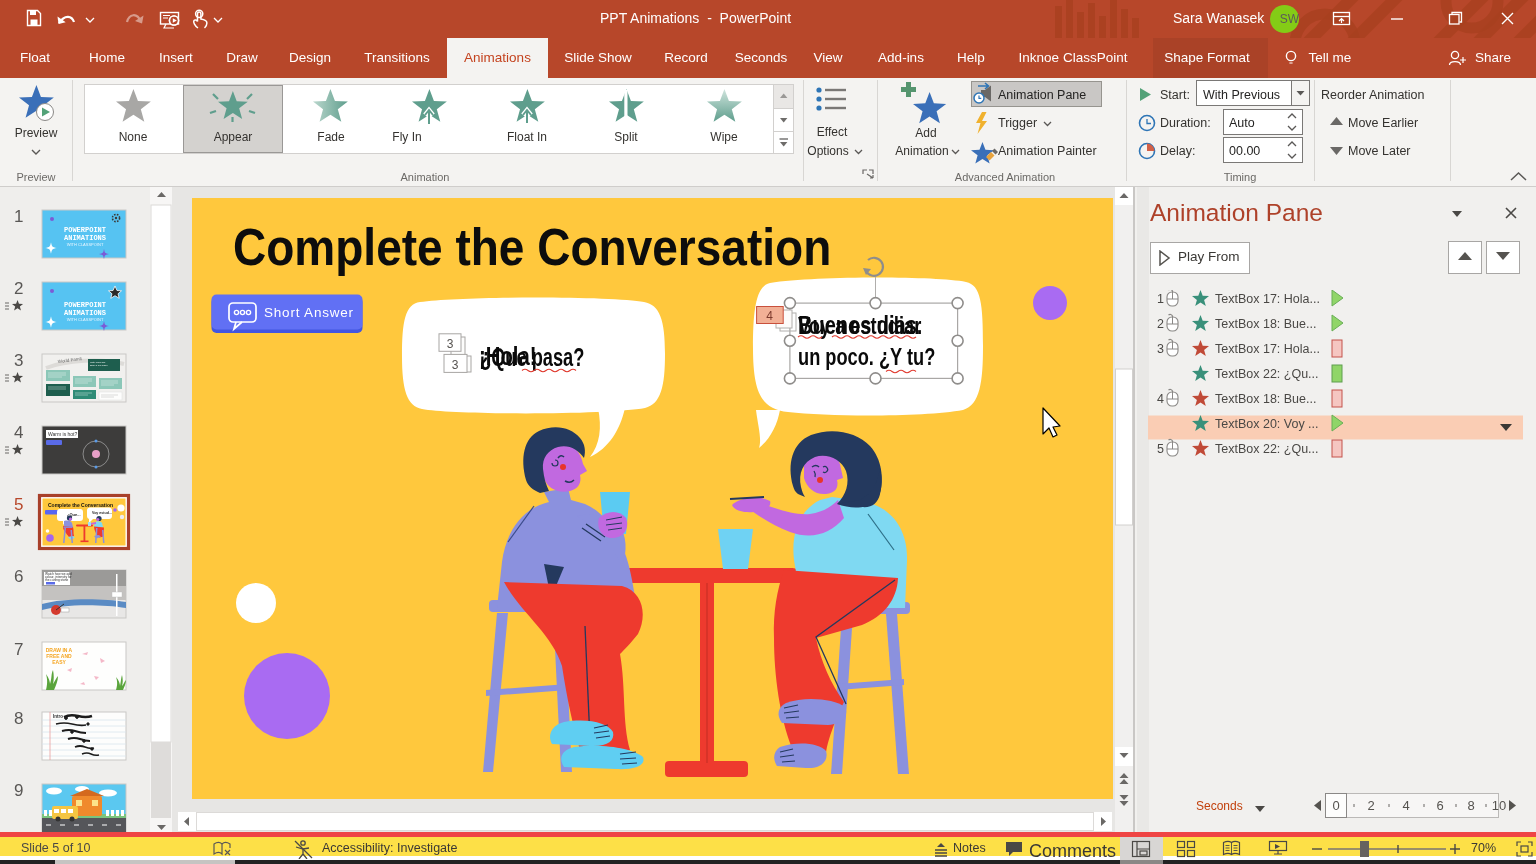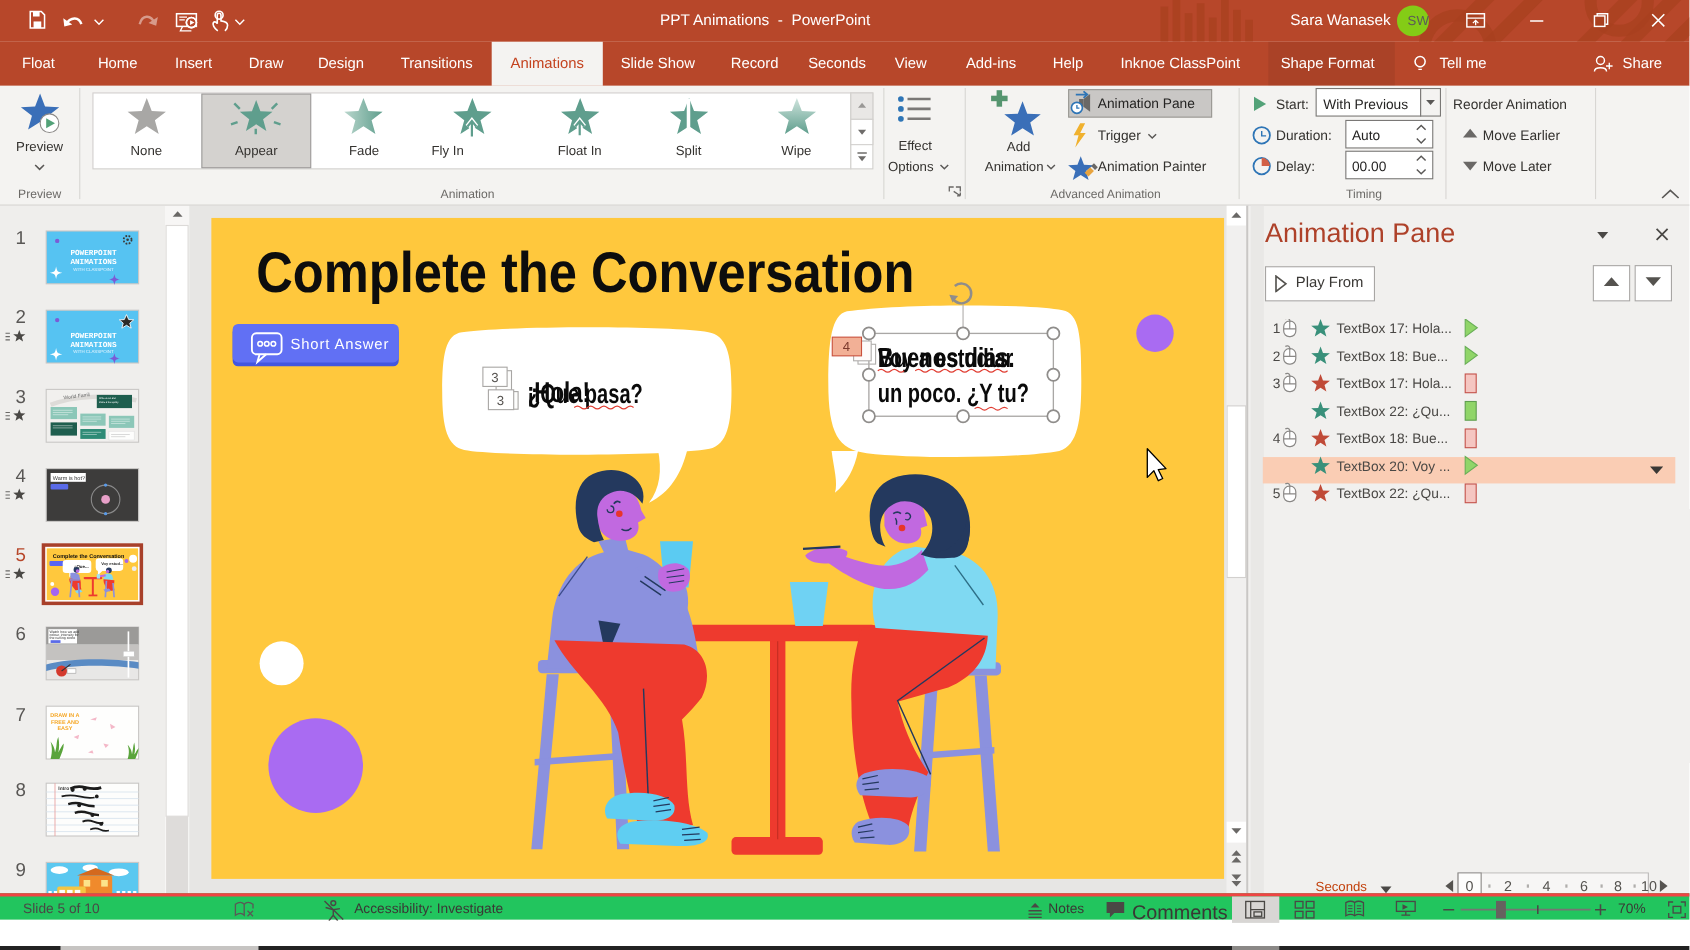--- a/index.html
+++ b/index.html
@@ -813,21 +813,21 @@
     <g fill="#b0aeac">
           <rect x="40" y="11" width="2" height="3"></rect>
           <rect x="75" y="11" width="2" height="3"></rect>
           <rect x="110" y="11" width="2" height="3"></rect>
           <rect x="142" y="11" width="2" height="3"></rect>
           <rect x="172" y="11" width="2" height="3"></rect>
         </g>
     <path d="M196 7 l7 5.5 -7 5.5 z" fill="#55534f"></path>
   </svg>
 </div>
-<div class="abs" style="left:0;top:812px;width:1536px;height:24px;background:#22c55e;border-top:3px solid #ef4444">
+<div class="abs" style="left:0;top:832px;width:1536px;height:24px;background:#fde047;border-top:5px solid #ef4444">
   <div class="abs" style="left:21px;top:4px;font-size:12.5px;color:#4a4845">Slide 5 of 10</div>
   <svg class="abs" style="left:212px;top:4px" width="24" height="16" fill="none" stroke="#5a5856" stroke-width="1.2">
     <path d="M2 3 c3 -2 6 -2 8 0 v10 c-2 -2 -5 -2 -8 0 z"></path>
     <path d="M10 3 c2 -2 5 -2 8 0 v4"></path>
     <path d="M13 9 l5 5 m0 -5 l-5 5"></path>
   </svg>
   <svg class="abs" style="left:293px;top:2px" width="22" height="20" fill="none" stroke="#4a4845" stroke-width="1.3">
     <circle cx="10" cy="4" r="2.2"></circle>
     <path d="M3 8 l7 2 6 -1 M10 10 v5 l-4 5 M10 15 l4 5"></path>
     <path d="M2 2 l17 17"></path>

